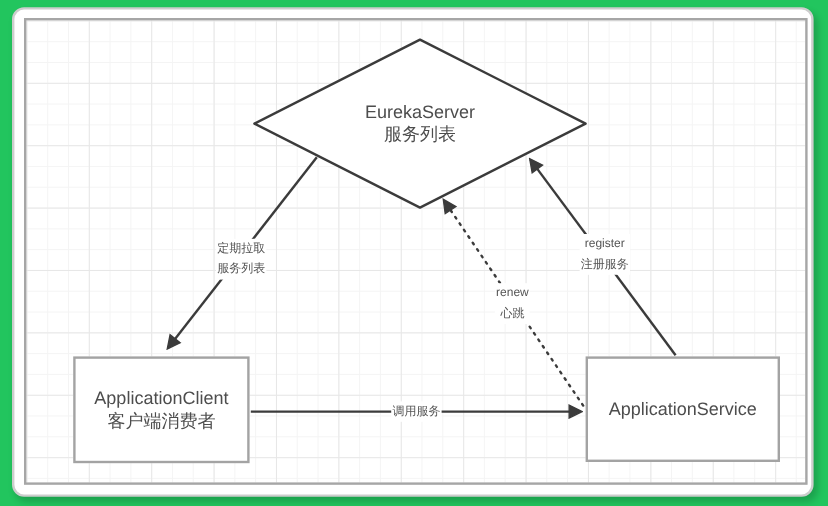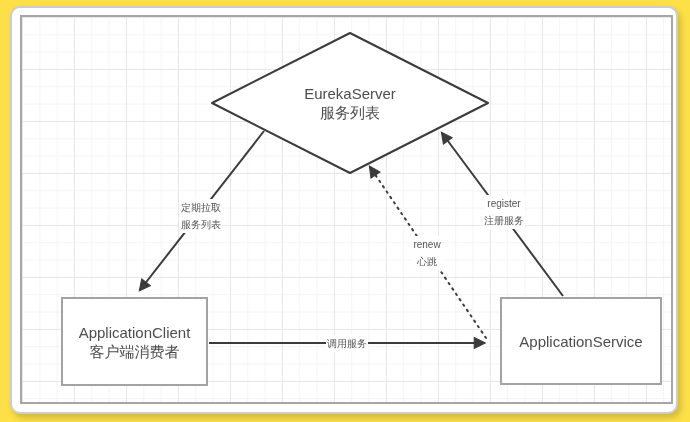--- a/index.html
+++ b/index.html
@@ -2,21 +2,21 @@
 <html><head>
 <meta charset="utf-8">
 <style>
   * { margin: 0; padding: 0; box-sizing: border-box; }
   html, body { width: 690px; height: 422px; background: #ffffff; overflow: hidden; }
   body { font-family: "Liberation Sans", "DejaVu Sans", sans-serif; }
 
   .stage {
     position: relative;
     width: 690px; height: 422px;
-    background: #fde047;
+    background: #22c55e;
   }
 
   
   .frame {
     position: absolute;
     left: 10px; top: 6px;
     width: 668px; height: 408px;
     border: 2px solid #cdcdcd;
     border-radius: 10px;
     background: #ffffff;
@@ -52,21 +52,21 @@
     display: flex;
     flex-direction: column;
     align-items: center;
     justify-content: center;
     text-align: center;
     color: #4d4d4d;
     font-size: 15px;
     line-height: 19px;
   }
   .node-box.client  { left: 61px;  top: 297px; width: 147px; height: 89px; }
-  .node-box.service { left: 500px; top: 297px; width: 162px; height: 88px; }
+  .node-box.service { left: 488px; top: 297px; width: 162px; height: 88px; }
 
   .diamond-label {
     position: absolute;
     z-index: 3;
     left: 350px; top: 103px;
     transform: translate(-50%, -50%);
     text-align: center;
     color: #4d4d4d;
     font-size: 15px;
     line-height: 19px;

